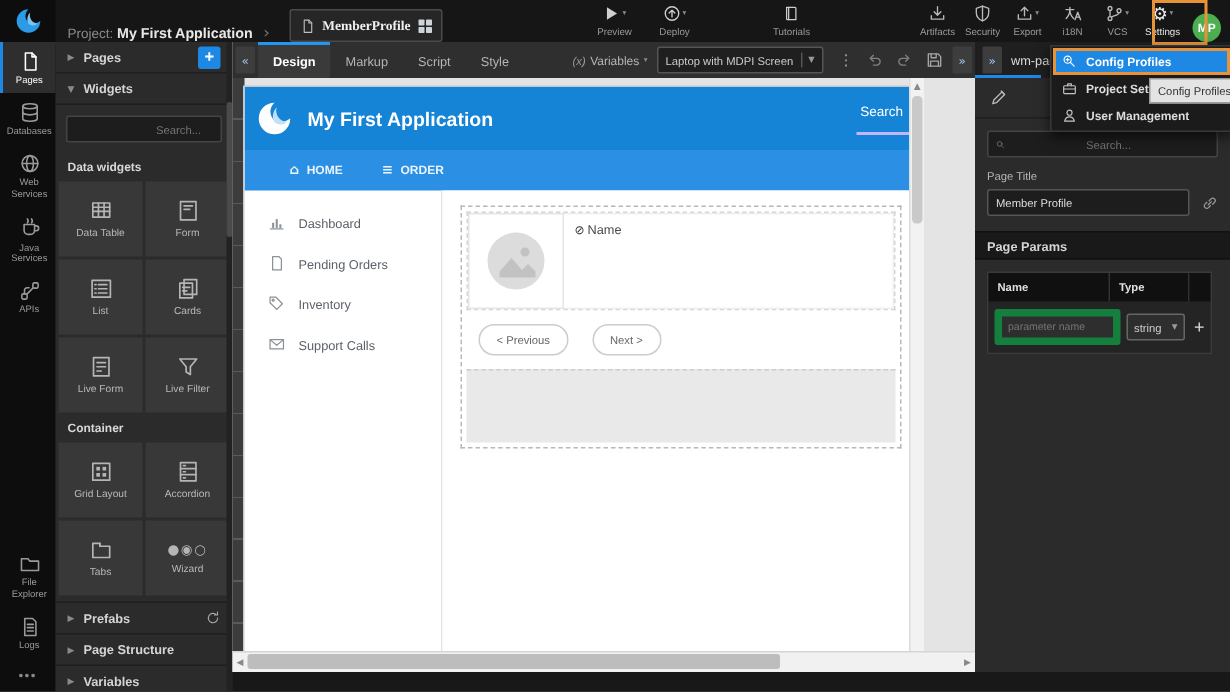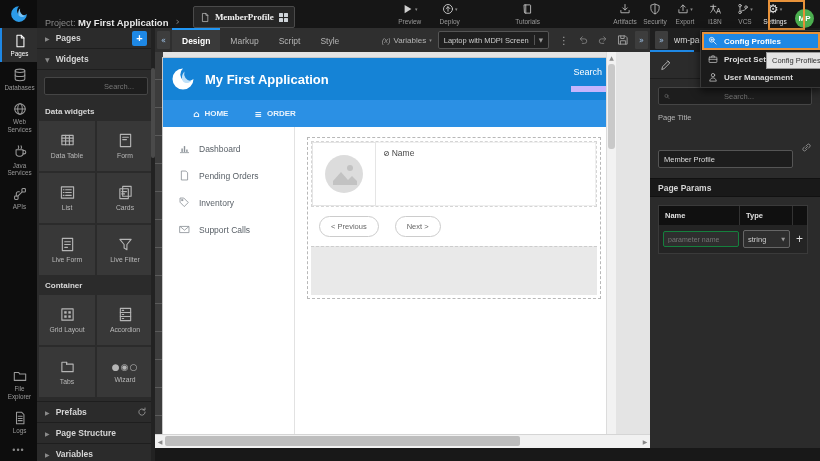--- a/index.html
+++ b/index.html
@@ -58,21 +58,21 @@
   .varbtn{display:flex;align-items:center;gap:3px;color:#b5b5b5;font-size:8px;margin-left:auto;cursor:pointer;}
   .varbtn .vx{font-style:italic;font-size:7.5px;color:#9a9a9a;}
   .devsel{height:16px;background:#1f1f1f;border:1px solid #555;border-radius:2px;display:flex;align-items:center;gap:5px;padding:0 5px;margin:0 6px;color:#ccc;font-size:7.5px;cursor:pointer;}
   .devsel .dv{font-size:5.5px;color:#999;border-left:1px solid #555;padding-left:4px;height:10px;display:flex;align-items:center;}
   .cticon{color:#a5a5a5;margin:0 4px;cursor:pointer;display:flex;align-items:center;}
   .canvasarea{position:relative;flex:1;}
   .ruler{position:absolute;left:0;top:0;width:8px;height:100%;background:#3c3c3c;background-image:repeating-linear-gradient(to bottom,transparent 0 27px,#5a5a5a 27px 28px);}
   .appframe{position:absolute;left:8px;top:6px;width:443px;bottom:0;background:#fff;box-shadow:0 0 0 1px #c9c9c9;overflow:hidden;}
   .appheader{height:42px;background:#1583D6;display:flex;align-items:center;color:#fff;}
   .apptitle{font-size:13px;font-weight:bold;margin-left:10px;}
-  .appsearch{margin-left:auto;margin-right:-14px;font-size:9px;color:#fff;border-bottom:6px solid #c4b5fd;padding:0 18px 9px 2px;}
+  .appsearch{margin-left:auto;margin-right:-14px;font-size:9px;color:#fff;border-bottom:2px solid #c4b5fd;padding:0 18px 9px 2px;}
   .appnav{height:27px;background:#2B90E4;display:flex;align-items:center;gap:26px;padding-left:30px;color:#eaf4fd;font-size:8px;font-weight:bold;}
   .navitem{display:flex;align-items:center;gap:5px;cursor:pointer;}
   .appcontent{display:flex;height:calc(100% - 69px);}
   .appmenu{width:132px;border-right:1px solid #e2e2e2;padding-top:8px;box-sizing:border-box;}
   .mitem{display:flex;align-items:center;gap:9px;padding:8px 0 8px 16px;color:#5a6168;font-size:8.5px;cursor:pointer;}
   .mitem svg{color:#8a9197;}
   .appmain{flex:1;position:relative;background:#fff;}
   .lwidget{position:absolute;left:12px;top:10px;right:5px;border:1px dashed #b8b8b8;padding:3px;}
   .litem{border:1px dashed #d5d5d5;background:#fff;display:flex;}
   .lphoto{width:62px;height:62px;border:1px solid #e5e5e5;display:flex;align-items:center;justify-content:center;}
@@ -98,28 +98,28 @@
   
   .rpanel{position:absolute;right:0;top:28px;width:170px;height:420px;background:#2b2b2b;}
   .rphead{height:24px;background:#1f1f1f;display:flex;align-items:center;gap:6px;padding:0 5px;position:relative;}
   .rphead .wm{color:#ddd;font-size:8.5px;}
   .rpind{position:absolute;left:0;bottom:0;width:44px;height:2px;background:#1E88E5;}
   .rptabs{height:26px;display:flex;align-items:center;padding:0 10px;border-bottom:1px solid #1e1e1e;color:#bbb;}
   .rlabel{font-size:7.5px;color:#b5b5b5;padding:8px 8px 4px;}
   .rinput{margin:0 8px;height:16px;background:#1d1d1d;border:1px solid #555;border-radius:2px;display:flex;align-items:center;}
   .rinput input{background:transparent;border:none;outline:none;color:#ddd;font-size:7.5px;padding:0 5px;width:100%;font-family:"Liberation Sans",sans-serif;}
   .titlerow{display:flex;align-items:center;gap:8px;margin-right:8px;}
-  .titlerow .rinput{flex:1;margin-right:0;margin-top:24px;}
+  .titlerow .rinput{flex:1;margin-right:0;}
   .sechead{height:17px;background:#191919;display:flex;align-items:center;padding:0 8px;color:#d5d5d5;font-size:8.5px;font-weight:bold;margin-top:10px;border-top:1px solid #111;border-bottom:1px solid #111;}
   .ptable{margin:8px 8px 0;border:1px solid #3a3a3a;width:148px;font-size:7.5px;}
   .ptr{display:flex;}
   .pth{background:#101010;color:#e0e0e0;font-weight:bold;padding:5px 6px;border-right:1px solid #333;}
   .pth.c1{width:68px;} .pth.c2{width:40px;} .pth.c3{flex:1;border-right:none;}
   .pbody{background:#242424;display:flex;align-items:center;padding:5px 4px;gap:4px;}
-  .pminput{width:66px;height:14px;background:#2e2e2e;border:1px solid #15803d;border-radius:2px;color:#999;font-size:7px;padding:0 4px;outline:none;font-family:"Liberation Sans",sans-serif;}
+  .pminput{width:66px;height:14px;background:#2e2e2e;border:5px solid #15803d;border-radius:2px;color:#999;font-size:7px;padding:0 4px;outline:none;font-family:"Liberation Sans",sans-serif;}
   .ptype{width:42px;height:16px;background:#2e2e2e;border:1px solid #666;border-radius:2px;color:#ccc;display:flex;align-items:center;justify-content:space-between;padding:0 4px;font-size:7.5px;cursor:pointer;}
   .ptype .dv{font-size:5px;color:#999;}
   .paddbtn{color:#ddd;font-size:12px;cursor:pointer;margin-left:2px;}
 
   
   .ddmenu{position:absolute;left:700px;top:30px;width:118px;background:#1b1b1b;border:1px solid #383838;box-shadow:0 3px 8px rgba(0,0,0,.6);z-index:60;padding:1px;}
   .dditem{display:flex;align-items:center;gap:6px;padding:4px 6px;font-size:8px;font-weight:bold;color:#ddd;cursor:pointer;}
   .dditem svg{color:#c5c5c5;flex:0 0 auto;}
   .dditem.active{background:#1E88E5;color:#fff;border:2px solid #E8923A;padding:2px 4px;}
   .dditem.active svg{color:#fff;}

